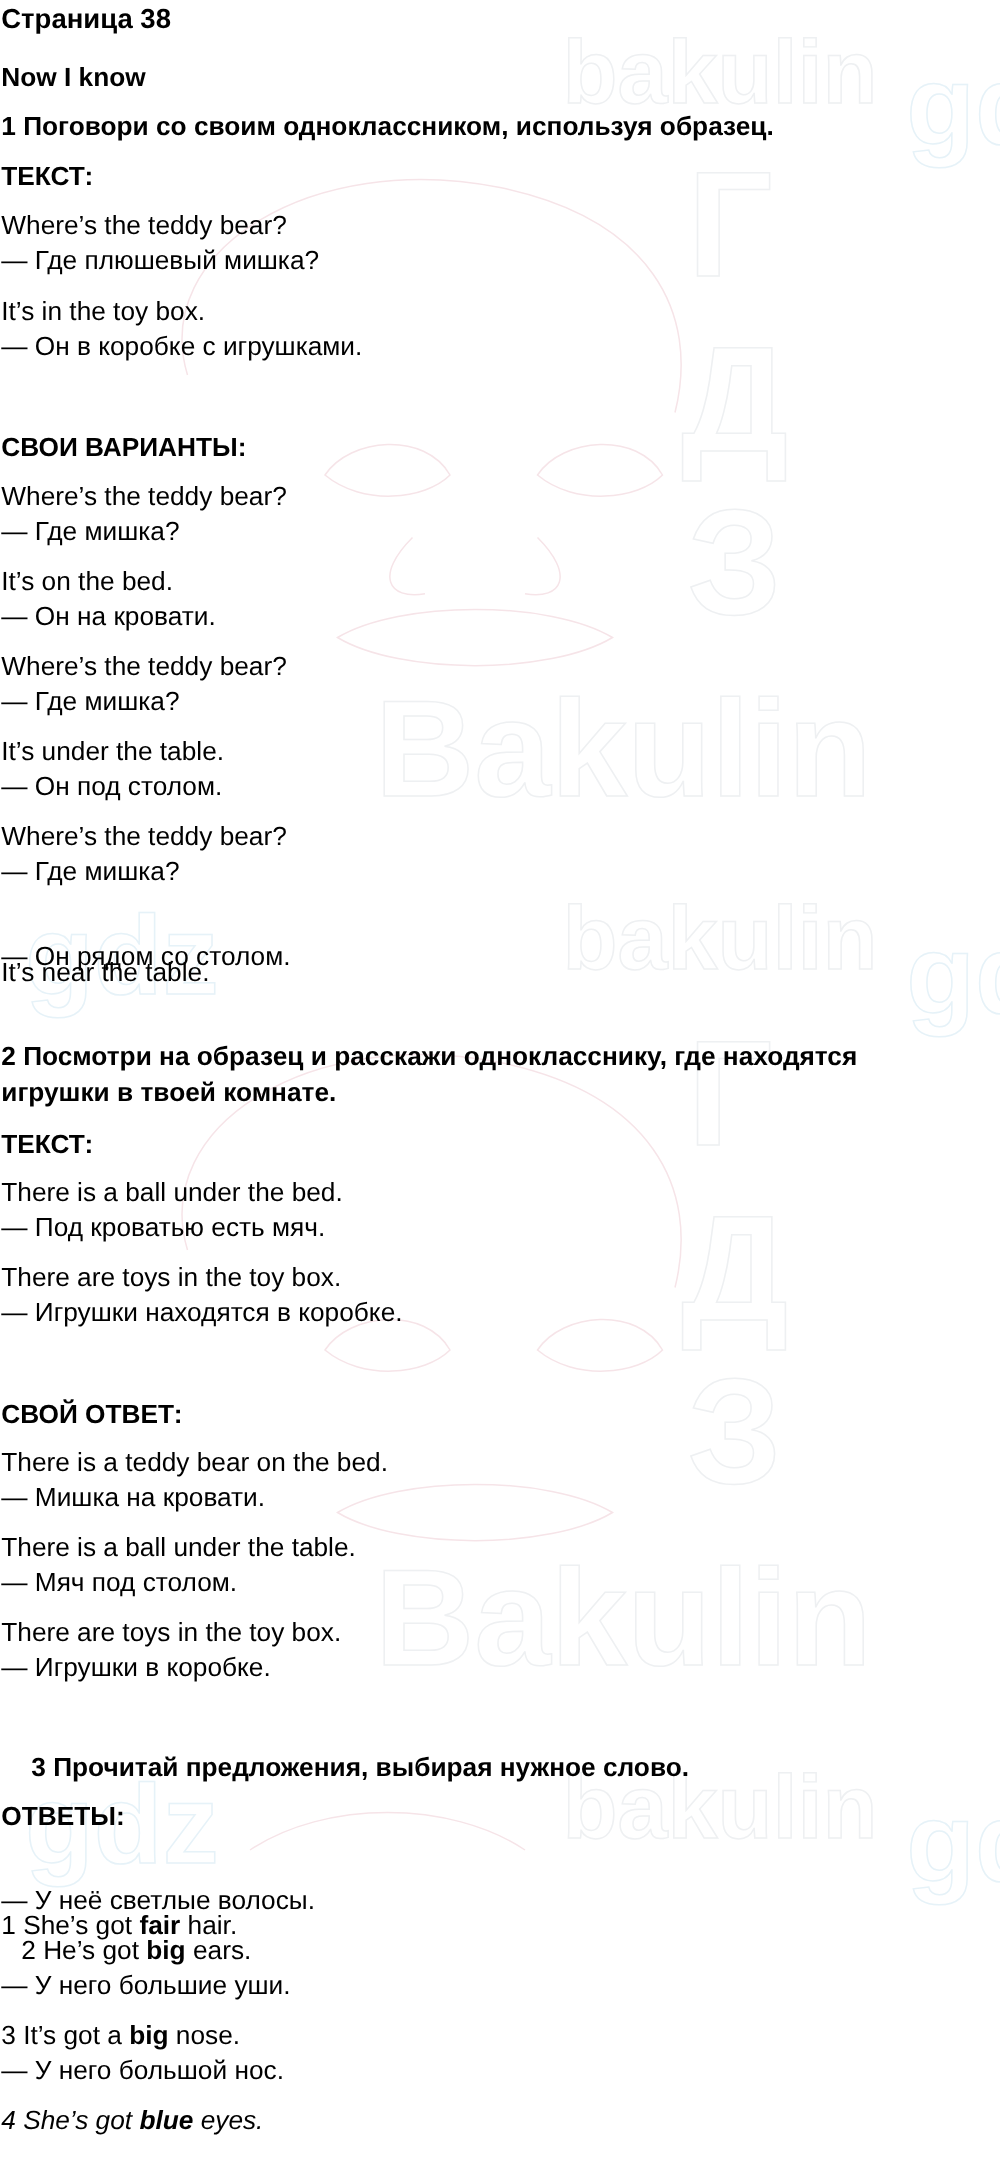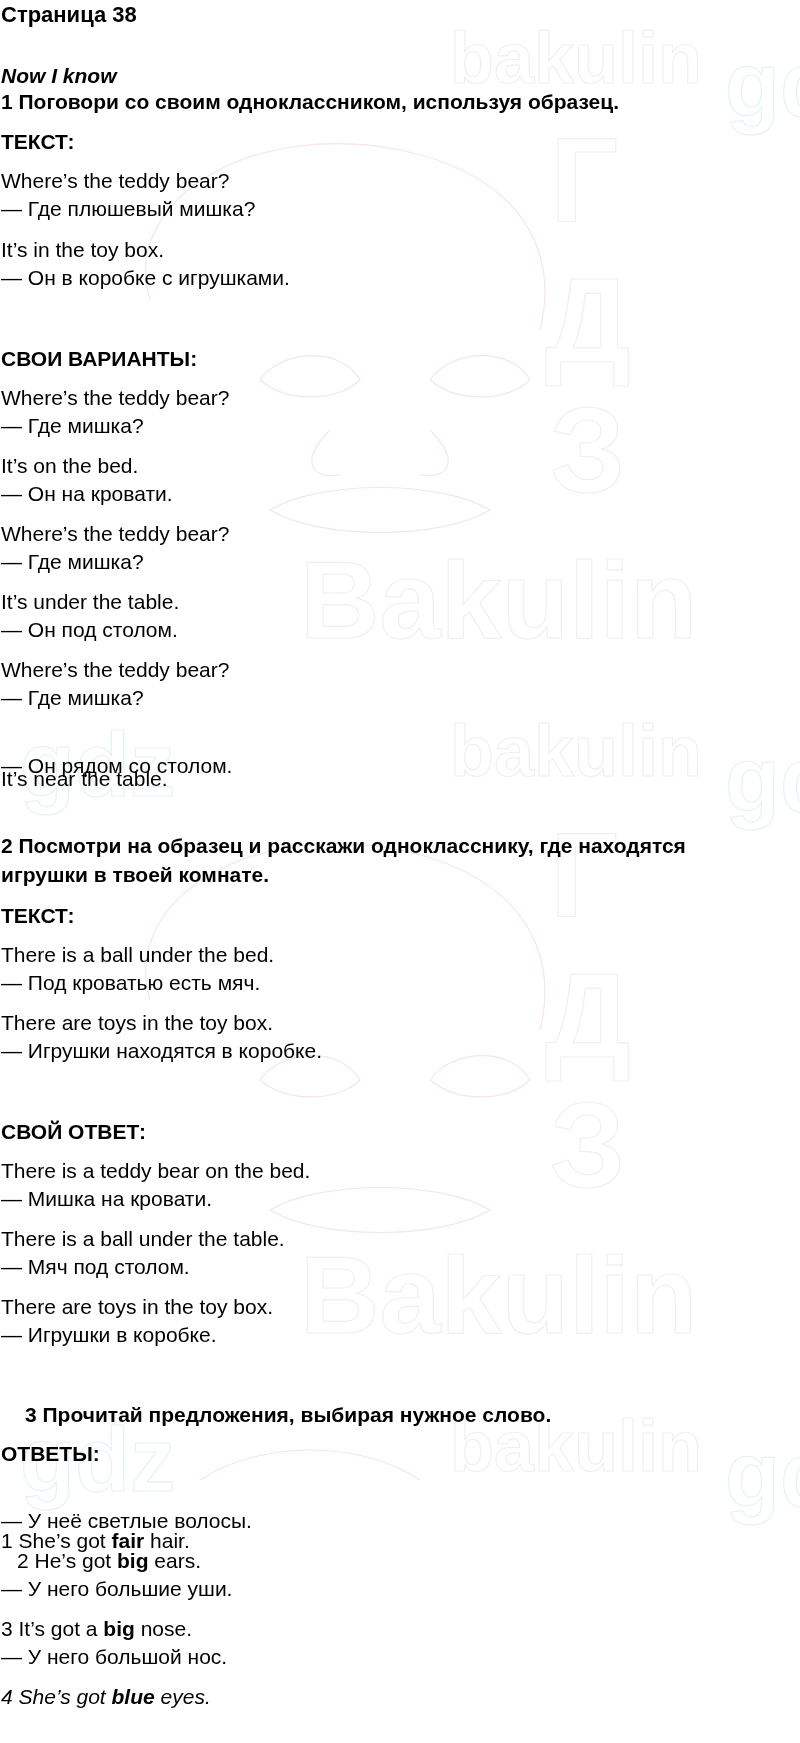--- a/index.html
+++ b/index.html
@@ -49,21 +49,21 @@
     <path d="M260 1080 C 280 1050, 340 1045, 360 1080 C 340 1100, 290 1105, 260 1080 Z"></path>
     <path d="M430 1080 C 450 1050, 510 1045, 530 1080 C 510 1100, 460 1105, 430 1080 Z"></path>
     <path d="M270 1210 C 320 1180, 440 1180, 490 1210 C 440 1240, 320 1240, 270 1210 Z"></path>
     <path d="M200 1480 C 260 1440, 360 1440, 420 1480"></path>
   </g>
 </svg>
 
 <div class="content">
   <div class="page-label">Страница 38</div>
 
-  <div class="line bold" style="top:63px;font-style:italic;">Now I know</div>
+  <div class="line bold" style="top:50px;">Now I know</div>
 
   <div class="line bold" style="top:89px;">1 Поговори со своим одноклассником, используя образец.</div>
   <div class="line bold" style="top:129px;">ТЕКСТ:</div>
   <div class="line" style="top:168px;">Where’s the teddy bear?</div>
   <div class="line" style="top:196px;">— Где плюшевый мишка?</div>
   <div class="line" style="top:237px;">It’s in the toy box.</div>
   <div class="line" style="top:265px;">— Он в коробке с игрушками.</div>
 
   <div class="line bold" style="top:346px;">СВОИ ВАРИАНТЫ:</div>
   <div class="line" style="top:385px;">Where’s the teddy bear?</div>

